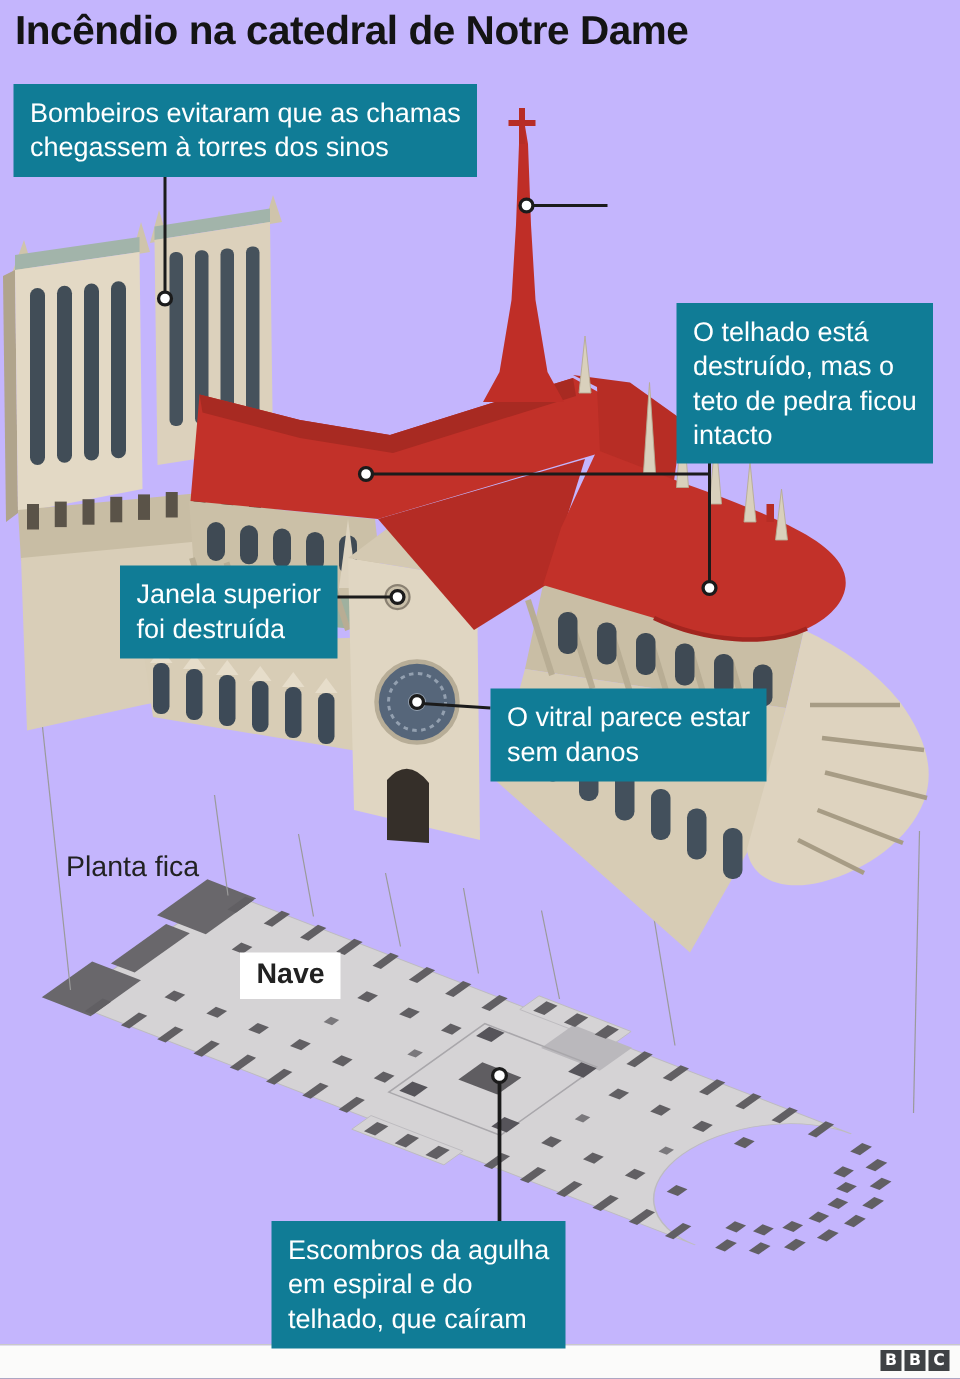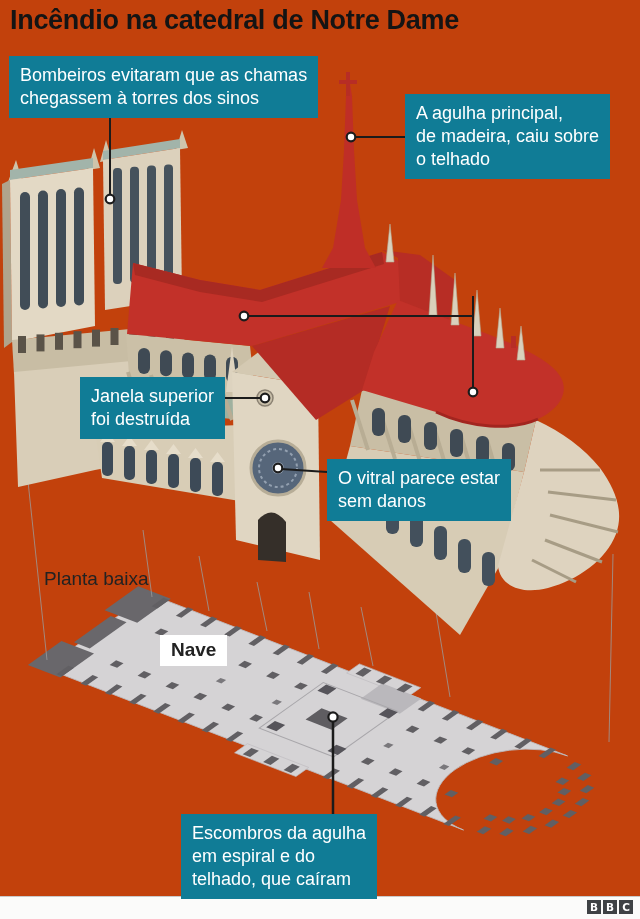--- a/index.html
+++ b/index.html
@@ -1,18 +1,18 @@
 <!DOCTYPE html>
 <html><head>
 <meta charset="utf-8">
 <style>
   html,body{margin:0;padding:0;background:#888;}
   #stage{
     position:relative;width:640px;height:919px;overflow:hidden;
-    background:#c2410c;
+    background:#c4b5fd;
     font-family:"Liberation Sans","DejaVu Sans",sans-serif;
   }
   #artwork{position:absolute;left:0;top:0;}
   .page-title{
     position:absolute;left:10px;top:5px;
     font-size:27px;font-weight:bold;color:#141414;letter-spacing:-0.3px;
   }
   .callout{
     position:absolute;background:#107c96;color:#ffffff;
     font-size:18px;line-height:1.27;padding:8px 11px;
@@ -300,32 +300,33 @@
       <circle cx="265" cy="398" r="4.3"></circle>
       <circle cx="278" cy="468" r="4.3"></circle>
       <circle cx="333" cy="717" r="4.6"></circle>
     </g>
   </svg>
 
   <div class="page-title">Incêndio na catedral de Notre Dame</div>
 
   <div class="callout" style="left:9px;top:56px">Bombeiros evitaram que as chamas
 chegassem à torres dos sinos</div>
-  <div class="callout" style="left:405px;top:94px">A agulha principal,
-de madeira, caiu sobre
-o telhado</div>
+  <div class="callout" style="left:451px;top:202px">O telhado está
+destruído, mas o
+teto de pedra ficou
+intacto</div>
   <div class="callout" style="left:80px;top:377px">Janela superior
 foi destruída</div>
   <div class="callout" style="left:327px;top:459px">O vitral parece estar
 sem danos</div>
   <div class="callout" style="left:181px;top:814px">Escombros da agulha
 em espiral e do
 telhado, que caíram</div>
 
-  <div class="plan-label" style="left:44px;top:568px">Planta baixa</div>
+  <div class="plan-label" style="left:44px;top:568px">Planta fica</div>
   <div class="plan-label boxed" style="left:160px;top:635px">Nave</div>
 
   <div class="footer-divider"></div>
   <div class="footer-strip"></div>
   <div class="bbc-logo">
     <span class="bbc-block">B</span>
     <span class="bbc-block">B</span>
     <span class="bbc-block">C</span>
   </div>
 </div>

